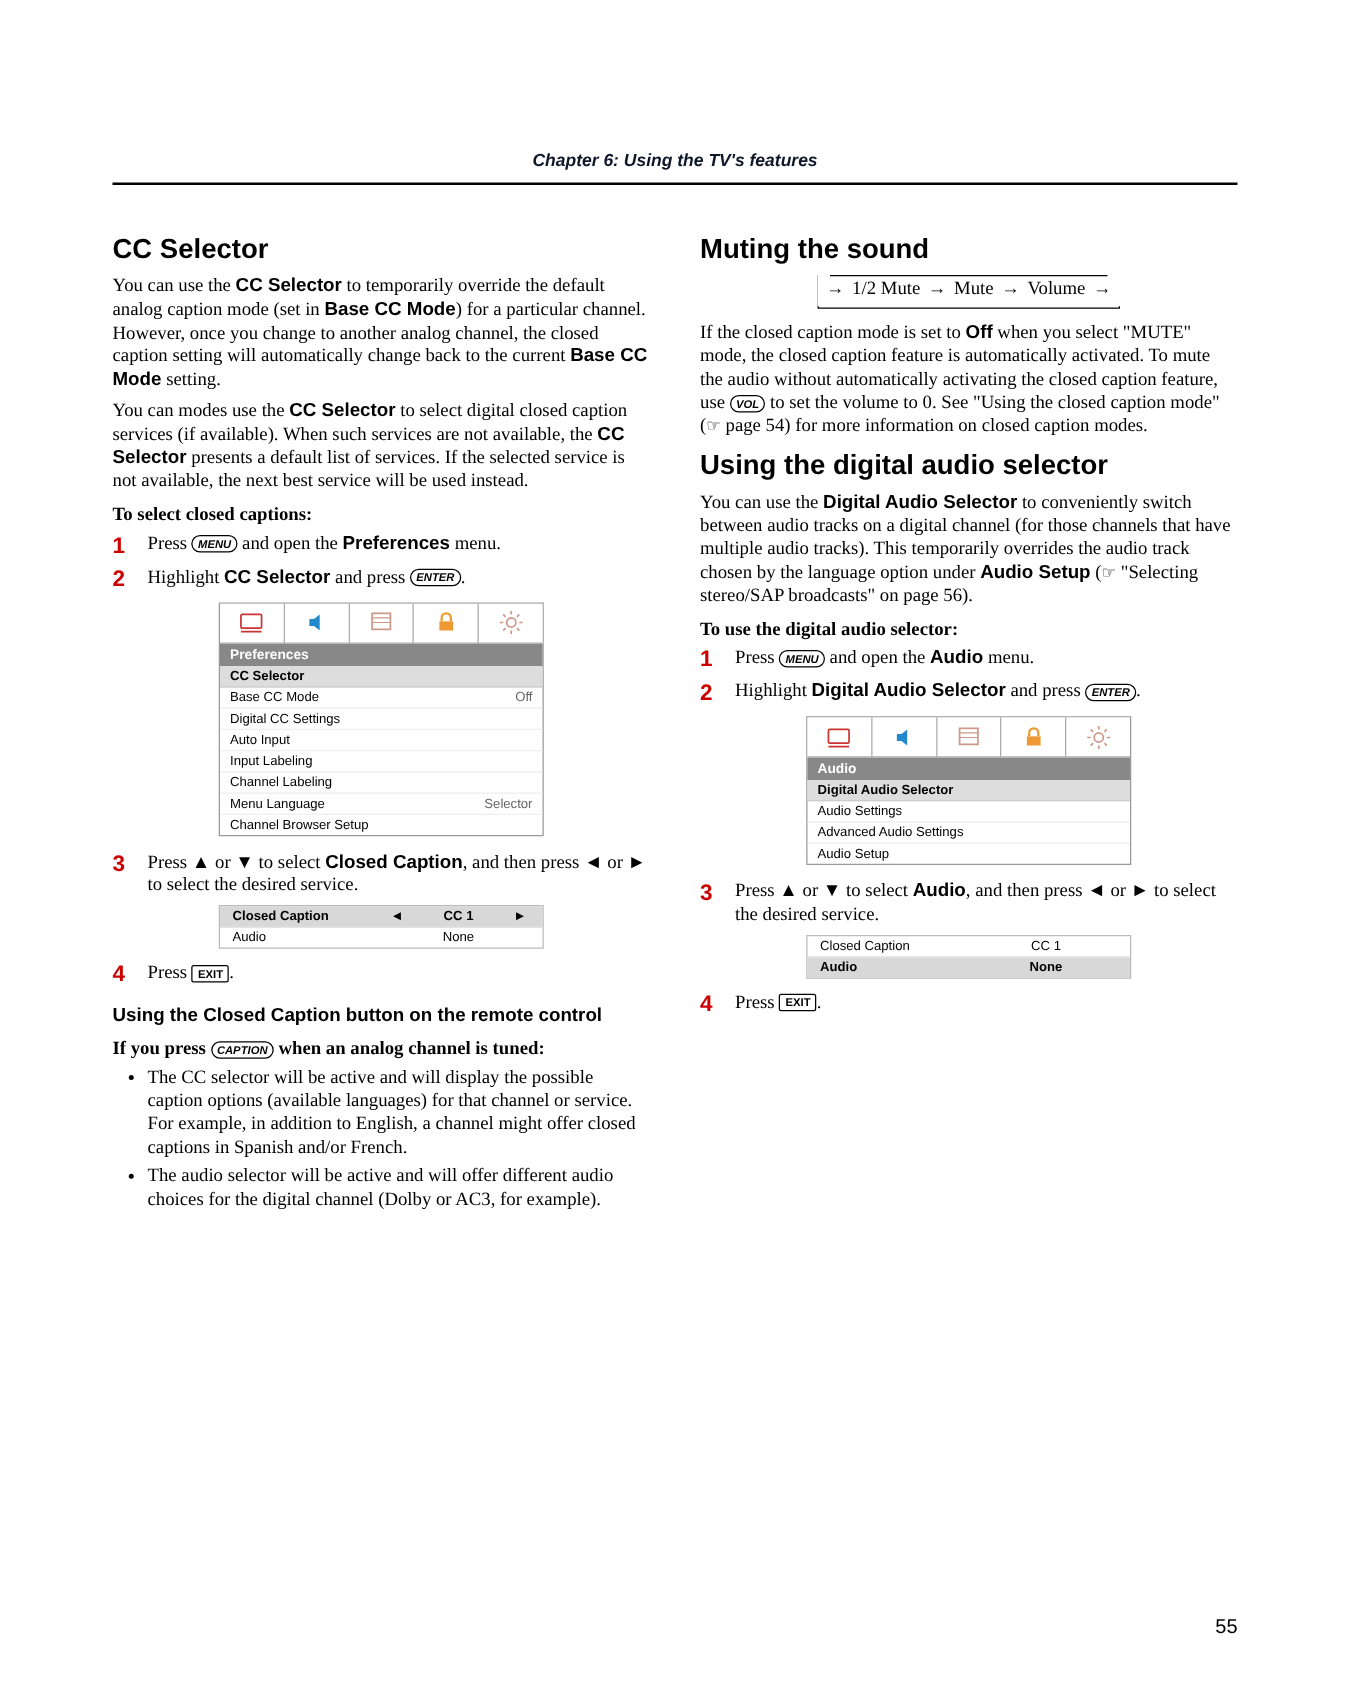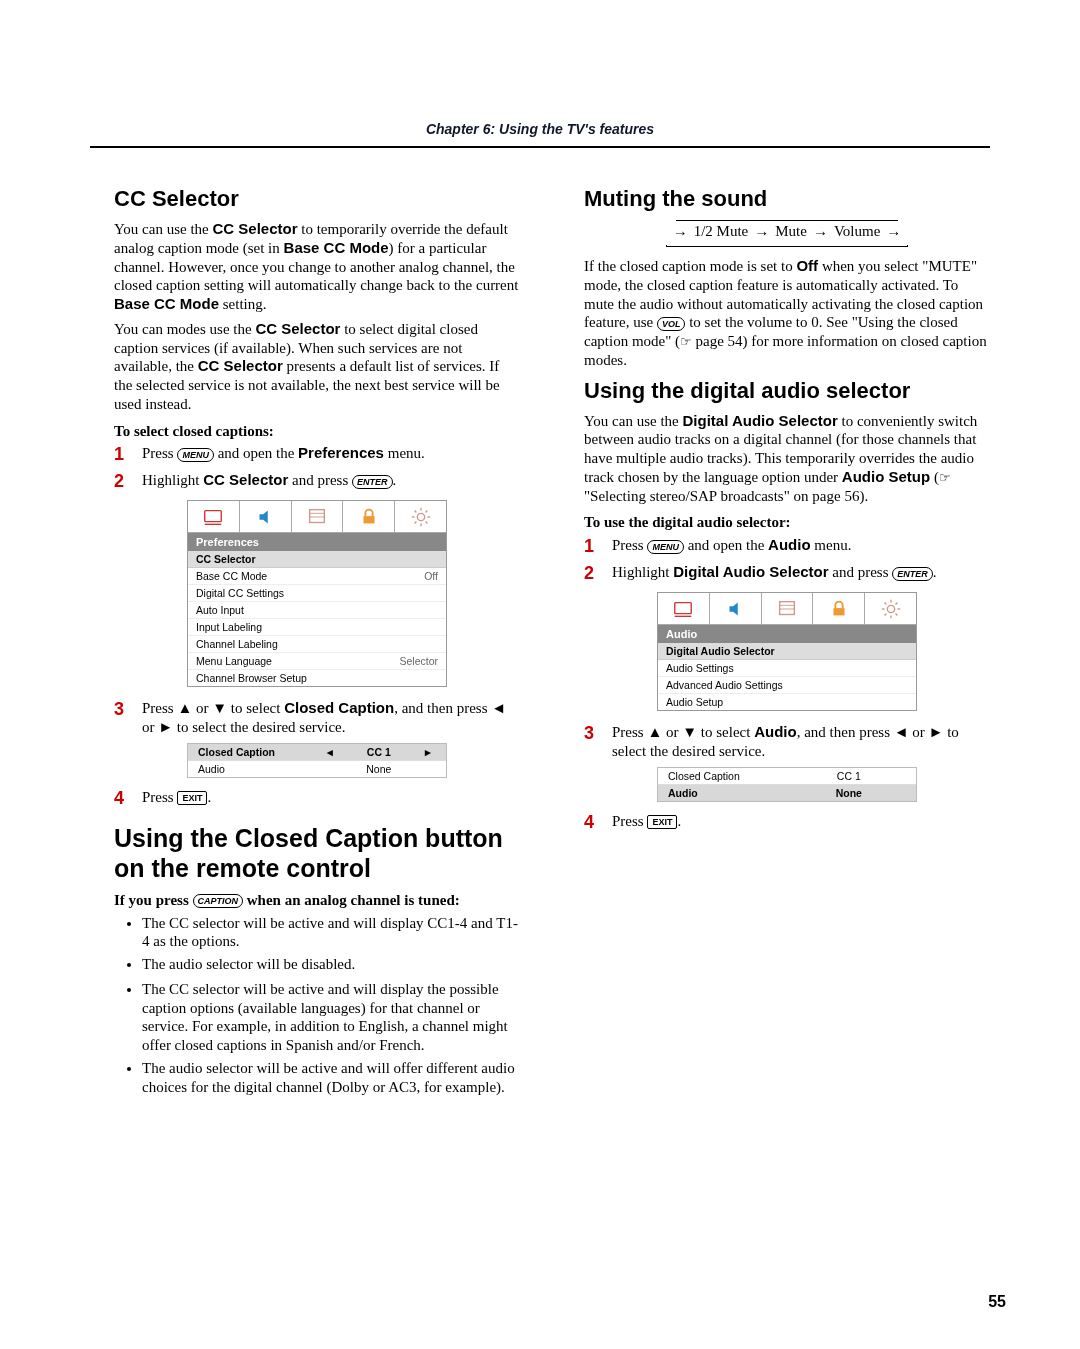--- a/index.html
+++ b/index.html
@@ -30,39 +30,38 @@
     border-top: 2px solid #000;
     margin-bottom: 30px;
   }
   .columns {
     display: flex;
     gap: 40px;
   }
   .col {
     flex: 1;
     min-width: 0;
-    margin-left: 24px;
   }
   h1.main {
     font-family: Arial, Helvetica, sans-serif;
     font-weight: 900;
     font-size: 28px;
     margin-bottom: 20px;
   }
   h2.section {
     font-family: Arial, Helvetica, sans-serif;
     font-weight: 900;
     font-size: 22px;
     margin-bottom: 8px;
     margin-top: 8px;
   }
   h2.sub {
     font-family: Arial, Helvetica, sans-serif;
     font-weight: 900;
-    font-size: 25px;
+    font-size: 15px;
     line-height: 1.2;
     margin-bottom: 6px;
     margin-top: 14px;
   }
   p {
     font-size: 15px;
     line-height: 1.25;
     margin-bottom: 6px;
   }
   .bold-sans { font-family: Arial, Helvetica, sans-serif; font-weight: bold; }
@@ -181,24 +180,24 @@
     align-items: center;
     gap: 6px;
     position: relative;
   }
   .flow-cap-left, .flow-cap-right { position: absolute; top: -1px; width: 10px; height: 100%; background: #fff; }
   .flow-cap-left { left: -1px; }
   .flow-cap-right { right: -1px; }
 
   .page-num {
     position: absolute;
-    right: 74px;
+    right: 90px;
     bottom: 38px;
     font-family: Arial, Helvetica, sans-serif;
-    font-weight: bold;
+    font-weight: normal;
     font-size: 16px;
   }
   .hand { font-size: 13px; }
 </style>
 </head>
 <body>
 
 <div class="page">
   <div class="chapter-bar"><span class="chapter-title">Chapter 6: Using the TV's features</span></div>
   <hr class="chapter-rule">
@@ -328,24 +327,20 @@
         <div class="step-body">
           <span>Press </span><span class="key key-square">EXIT</span><span>.</span>
         </div>
       </div>
 
       <h2 class="sub">Using the Closed Caption button on the remote control</h2>
 
       <p class="subhead-serif">
         <span>If you press </span><span class="key">CAPTION</span><span> when an analog channel is tuned:</span>
       </p>
-      <ul class="bul">
-        <li>The CC selector will be active and will display CC1-4 and T1-4 as the options.</li>
-        <li>The audio selector will be disabled.</li>
-      </ul>
 
       <ul class="bul">
         <li>The CC selector will be active and will display the possible caption options (available languages) for that channel or service. For example, in addition to English, a channel might offer closed captions in Spanish and/or French.</li>
         <li>The audio selector will be active and will offer different audio choices for the digital channel (Dolby or AC3, for example).</li>
       </ul>
     </div>
 
     <div class="col">
 
       <h2 class="section">Muting the sound</h2>

